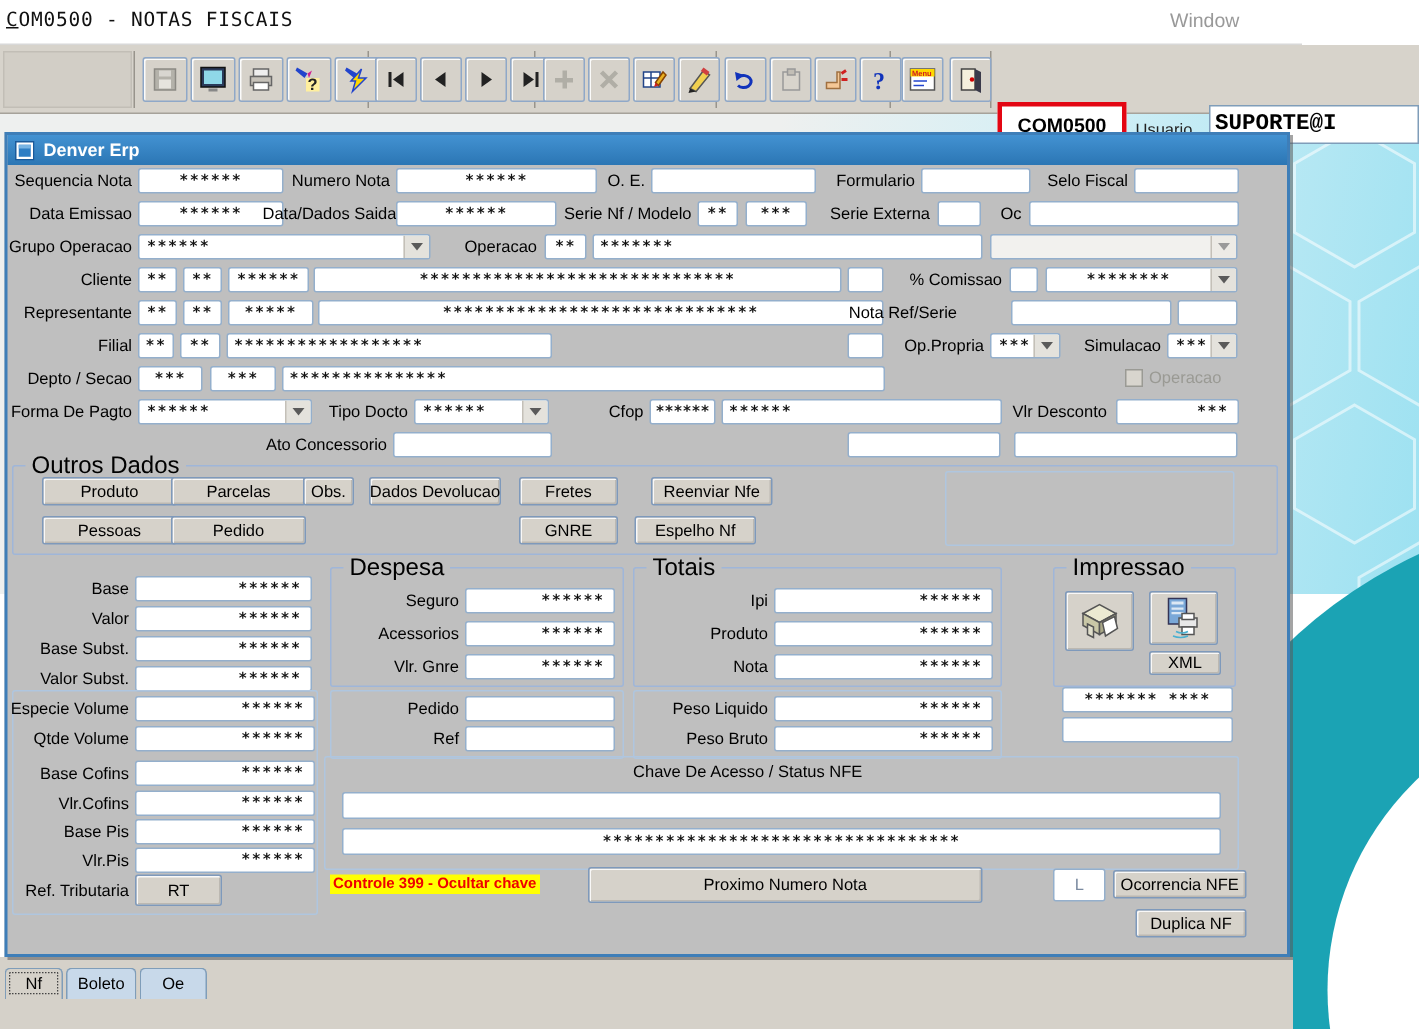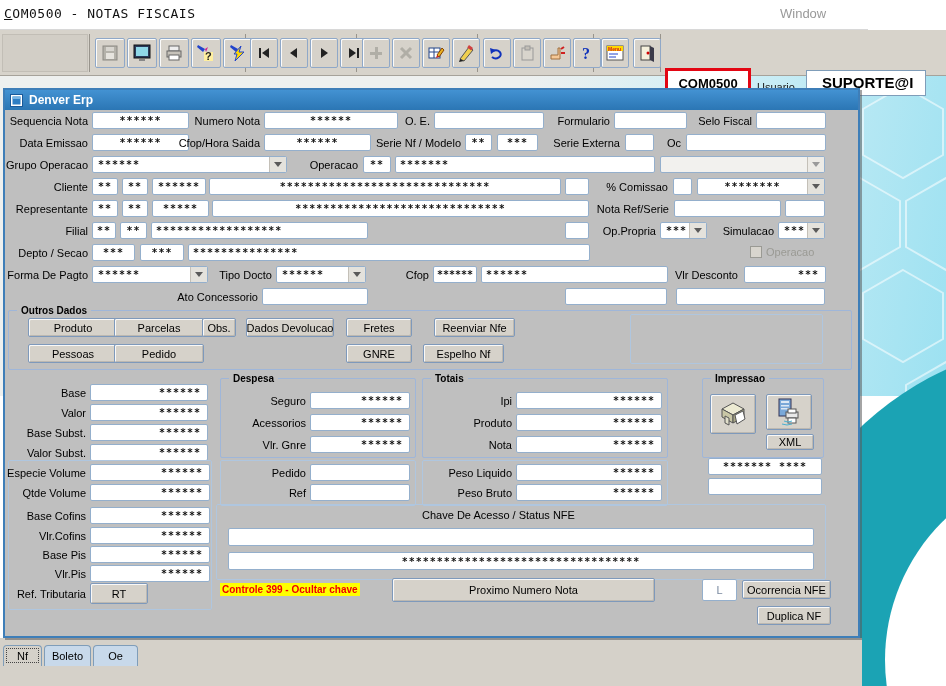--- a/index.html
+++ b/index.html
@@ -20,22 +20,22 @@
   .tbwell{position:absolute;left:2px;top:4px;width:84px;height:36px;background:#D2CEC6;border:1px solid #c2beb6;}
   .tbsep{position:absolute;top:4px;width:1px;height:38px;background:#98948c;}
   .tbbtn{position:absolute;top:8px;width:30px;height:30px;background:#D6D2CA;border:1px solid #8FA8C8;border-radius:2px;
          box-sizing:border-box;display:flex;align-items:center;justify-content:center;
          box-shadow:inset 1px 1px 0 rgba(255,255,255,.9);}
   .tbbtn svg{display:block;}
   #combadge{position:absolute;left:665px;top:38px;width:86px;height:30px;background:#fff;border:3px solid #e30613;
             box-sizing:border-box;display:flex;align-items:center;justify-content:center;
             font-weight:bold;font-size:13px;color:#000;}
   #usuario-label{position:absolute;left:757px;top:51px;font-size:11px;color:#222;}
-  #usuario-input{position:absolute;left:806px;top:40px;width:120px;height:26px;background:#fff;border:1px solid #7F9DB9;
-            box-sizing:border-box;font-weight:bold;font-size:15px;color:#000;line-height:24px;padding-left:15px;}
+  #usuario-input{position:absolute;left:806px;top:40px;width:140px;height:26px;background:#fff;border:1px solid #7F9DB9;
+            box-sizing:border-box;font-weight:bold;font-size:15px;color:#000;line-height:24px;padding-left:3px;font-family:Liberation Mono, monospace;}
   
   #winframe{position:absolute;left:3px;top:88px;width:857px;height:550px;box-sizing:border-box;
             border:2px solid #3E7EB8;background:#BFBFBF;box-shadow:2px 2px 0 rgba(90,90,90,.55);}
   #titlebar{position:absolute;left:5px;top:90px;width:853px;height:20px;
             background:linear-gradient(#4392d2,#2b76b4);display:flex;align-items:center;}
   #titlebar .ticon{margin-left:5px;width:13px;height:13px;}
   #titlebar .ttext{margin-left:6px;color:#fff;font-size:12px;font-weight:bold;}
   
   .lbl{position:absolute;font-size:11px;color:#000;text-align:right;white-space:nowrap;height:13px;line-height:13px;}
   .inp{position:absolute;background:#fff;border:1px solid #94AFCC;border-radius:2px;height:17px;box-sizing:border-box;
@@ -52,21 +52,21 @@
   .dd .arr{width:16px;height:100%;background:#E4E2DC;border-left:1px solid #c4c0b8;
       display:flex;align-items:center;justify-content:center;}
   .dd .arr::after{content:"";width:0;height:0;border:4px solid transparent;border-top:5px solid #5a5a5a;margin-top:4px;}
   .dd.disabled{background:#f2f1ee;}
   .dd.disabled .arr{background:#EDEBE6;}
   .dd.disabled .arr::after{border-top-color:#9a9a9a;}
   .btn{position:absolute;background:#D6D2CA;border:1px solid #7E99BB;border-radius:2px;height:19px;box-sizing:border-box;
        font-size:11px;color:#000;display:flex;align-items:center;justify-content:center;white-space:nowrap;
        box-shadow:inset 1px 1px 0 rgba(255,255,255,.85),inset -1px -1px 0 rgba(0,0,0,.12);}
   .grp{position:absolute;border:1px solid #9FB6D9;border-radius:2px;box-sizing:border-box;}
-  .grp .legend{position:absolute;top:-7px;left:8px;background:#BFBFBF;padding:0 4px;font-size:10px;font-weight:bold;color:#000;line-height:13px;}
+  .grp .legend{position:absolute;top:-7px;left:8px;background:#BFBFBF;padding:0 4px;font-size:16px;font-weight:normal;color:#000;line-height:13px;}
   .panel{position:absolute;border:1px solid #AFC6DF;border-radius:2px;box-sizing:border-box;}
   .chk{position:absolute;width:12px;height:12px;background:#D8D5CE;border:1px solid #9a9a94;box-sizing:border-box;}
   .graylbl{position:absolute;font-size:11px;color:#9a9a94;white-space:nowrap;}
   .hl{position:absolute;background:#ffff00;color:#ee0000;font-weight:bold;font-size:10px;padding:1px 2px;white-space:nowrap;}
   
   .tab{position:absolute;top:645px;height:21px;box-sizing:border-box;border:1px solid #7F9DB9;border-bottom:none;
        border-radius:4px 4px 0 0;background:#C8D9EA;font-size:11px;color:#000;
        display:flex;align-items:center;justify-content:center;}
   .tab.active{background:#D5D1C9;outline:1px dotted #444;outline-offset:-4px;}
   #bottomstrip{position:absolute;left:0;top:638px;width:862px;height:48px;background:#D5D1C9;}
@@ -260,21 +260,21 @@
   <div class="inp" style="left:264px;top:112px;width:134px">******</div>
   <div class="lbl" style="left:380px;top:115px;width:50px">O. E.</div>
   <div class="inp" style="left:434px;top:112px;width:110px"></div>
   <div class="lbl" style="left:550px;top:115px;width:60px">Formulario</div>
   <div class="inp" style="left:614px;top:112px;width:73px"></div>
   <div class="lbl" style="left:690px;top:115px;width:62px">Selo Fiscal</div>
   <div class="inp" style="left:756px;top:112px;width:70px"></div>
 
   <div class="lbl" style="left:0;top:137px;width:88px">Data Emissao</div>
   <div class="inp" style="left:92px;top:134px;width:97px">******</div>
-  <div class="lbl" style="left:175px;top:137px;width:85px">Cfop/Hora Saida</div>
+  <div class="lbl" style="left:175px;top:137px;width:85px">Data/Dados Saida</div>
   <div class="inp" style="left:264px;top:134px;width:107px">******</div>
   <div class="lbl" style="left:375px;top:137px;width:86px">Serie Nf / Modelo</div>
   <div class="inp" style="left:465px;top:134px;width:27px">**</div>
   <div class="inp" style="left:497px;top:134px;width:41px">***</div>
   <div class="lbl" style="left:545px;top:137px;width:75px">Serie Externa</div>
   <div class="inp" style="left:625px;top:134px;width:29px"></div>
   <div class="lbl" style="left:655px;top:137px;width:26px">Oc</div>
   <div class="inp" style="left:686px;top:134px;width:140px"></div>
 
   <div class="lbl" style="left:0;top:159px;width:88px">Grupo Operacao</div>
@@ -301,21 +301,21 @@
   <div class="dd" style="left:697px;top:178px;width:128px">
     <span class="ddval center">********</span>
     <span class="arr"></span>
   </div>
 
   <div class="lbl" style="left:0;top:203px;width:88px">Representante</div>
   <div class="inp" style="left:92px;top:200px;width:26px">**</div>
   <div class="inp" style="left:122px;top:200px;width:26px">**</div>
   <div class="inp" style="left:152px;top:200px;width:57px">*****</div>
   <div class="inp" style="left:212px;top:200px;width:377px">******************************</div>
-  <div class="lbl" style="left:595px;top:203px;width:74px">Nota Ref/Serie</div>
+  <div class="lbl" style="left:564px;top:203px;width:74px">Nota Ref/Serie</div>
   <div class="inp" style="left:674px;top:200px;width:107px"></div>
   <div class="inp" style="left:785px;top:200px;width:40px"></div>
 
   <div class="lbl" style="left:0;top:225px;width:88px">Filial</div>
   <div class="inp" style="left:92px;top:222px;width:24px">**</div>
   <div class="inp" style="left:120px;top:222px;width:27px">**</div>
   <div class="inp left" style="left:151px;top:222px;width:217px">******************</div>
   <div class="inp" style="left:565px;top:222px;width:24px"></div>
   <div class="lbl" style="left:596px;top:225px;width:60px">Op.Propria</div>
   <div class="dd" style="left:660px;top:222px;width:47px">

